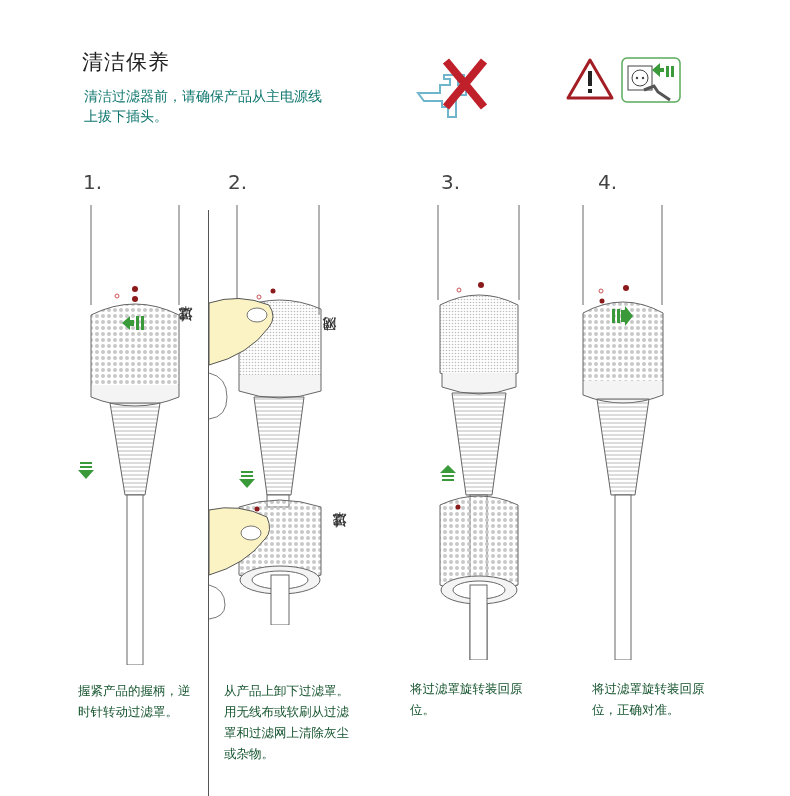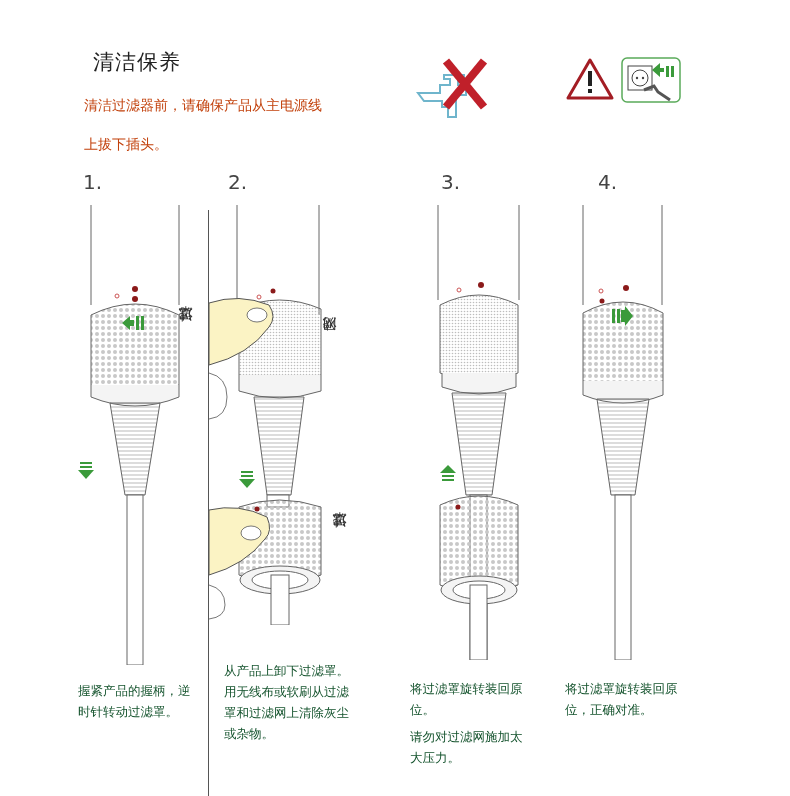--- a/index.html
+++ b/index.html
@@ -1,20 +1,20 @@
 <!DOCTYPE html>
 <html><head>
   <meta charset="utf-8">
   <style>
     * { margin: 0; padding: 0; box-sizing: border-box; }
     html, body { width: 790px; height: 796px; background: #ffffff; overflow: hidden; }
     body { position: relative; font-family: "DejaVu Sans", "Liberation Sans", sans-serif; color: #333333; }
 
-    .title { position: absolute; left: 93px; top: 48px; font-size: 21px; color: #222; letter-spacing: 1px; }
-    .intro { position: absolute; left: 84px; top: 86px; width: 245px; font-size: 14px; line-height: 39px; color: #c2410c; }
+    .title { position: absolute; left: 82px; top: 48px; font-size: 21px; color: #222; letter-spacing: 1px; }
+    .intro { position: absolute; left: 84px; top: 86px; width: 245px; font-size: 14px; line-height: 20px; color: #0f766e; }
 
     .warn-icons { position: absolute; }
     .no-water { left: 412px; top: 55px; width: 80px; height: 70px; }
     .alert { left: 566px; top: 56px; width: 118px; height: 48px; }
 
     .step-num { position: absolute; font-size: 20px; color: #444; top: 170px; }
 
     .divider { position: absolute; left: 208px; top: 210px; width: 1px; height: 586px; background: #555; }
 
     .illustration { position: absolute; }
@@ -175,22 +175,21 @@
       <rect x="37" y="104" width="3" height="14" fill="#3a9a3a"></rect>
       <rect x="42" y="104" width="3" height="14" fill="#3a9a3a"></rect>
       <path d="M46 105 h4 v-4 l8 10 l-8 10 v-4 h-4 z" fill="#3a9a3a"></path>
     </g>
   </svg>
 </div>
 
 <div class="caption" style="left:78px; top:680px; width:118px;">
   <p>握紧产品的握柄，逆时针转动过滤罩。</p>
 </div>
-<div class="caption" style="left:224px; top:660px; width:132px;">
+<div class="caption" style="left:224px; top:680px; width:132px;">
   <p>从产品上卸下过滤罩。用无线布或软刷从过滤罩和过滤网上清除灰尘或杂物。</p>
 </div>
 <div class="caption" style="left:410px; top:678px; width:122px;">
   <p>将过滤罩旋转装回原位。</p>
-  <p>请勿对过滤网施加太大压力。</p>
 </div>
-<div class="caption" style="left:565px; top:678px; width:128px;">
+<div class="caption" style="left:592px; top:678px; width:128px;">
   <p>将过滤罩旋转装回原位，正确对准。</p>
 </div>
 
 </body></html>

